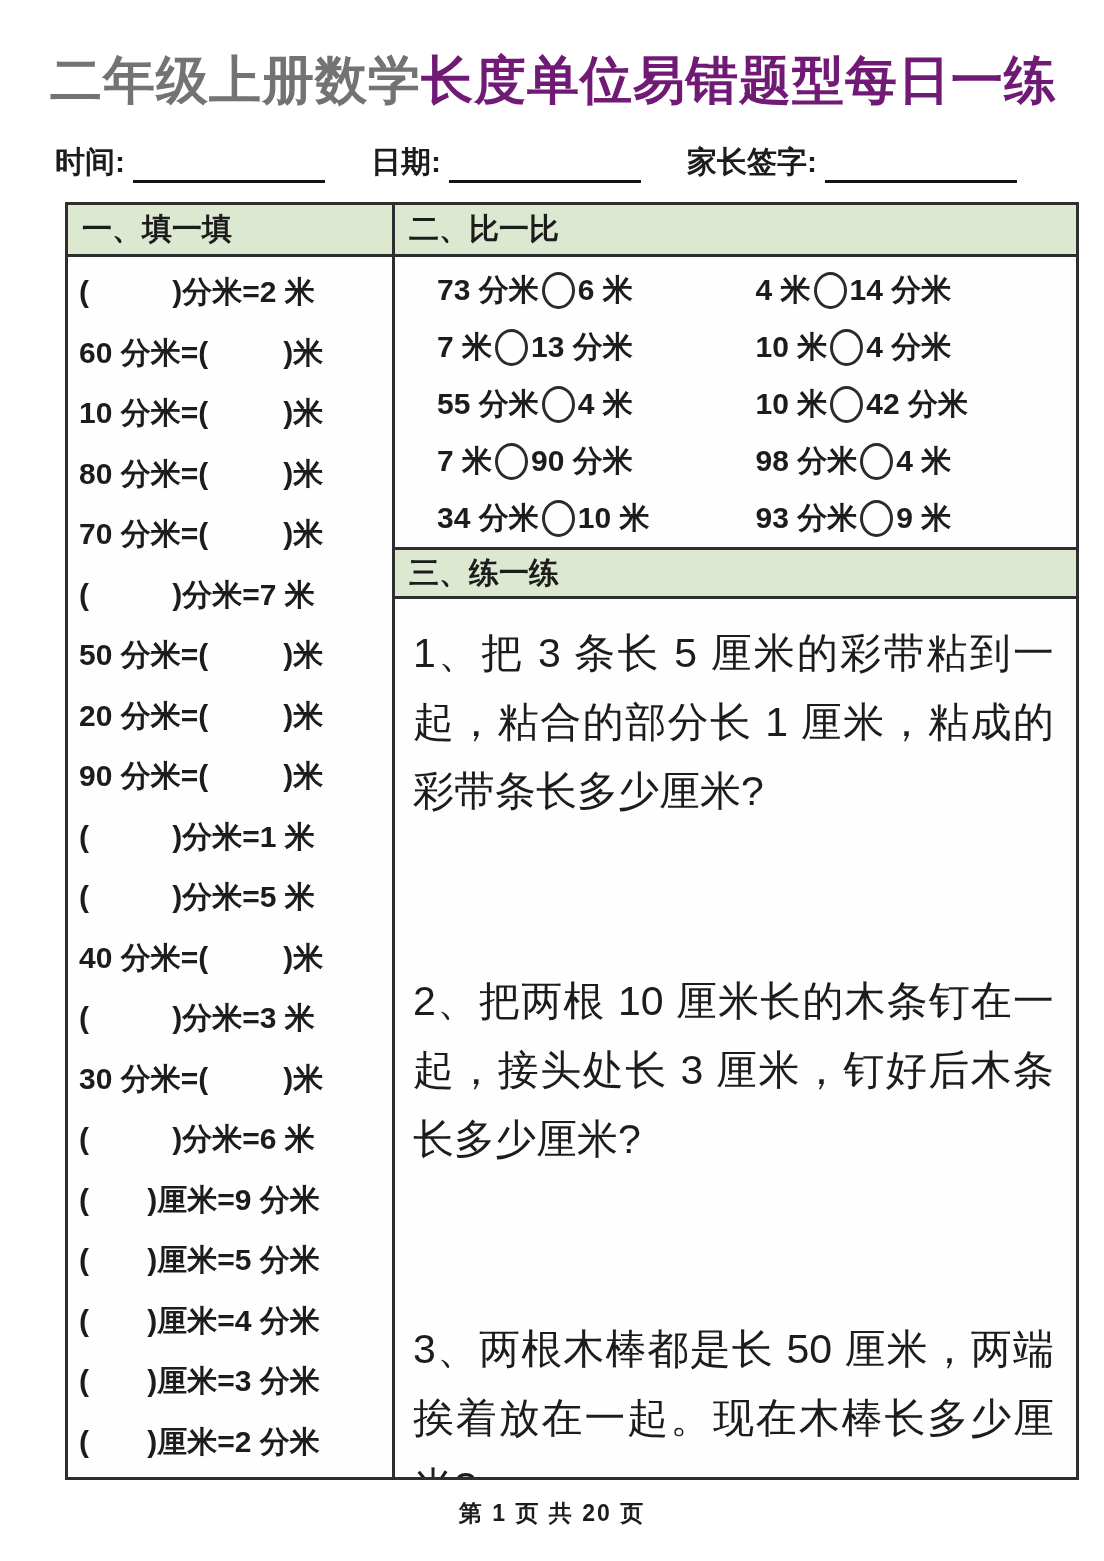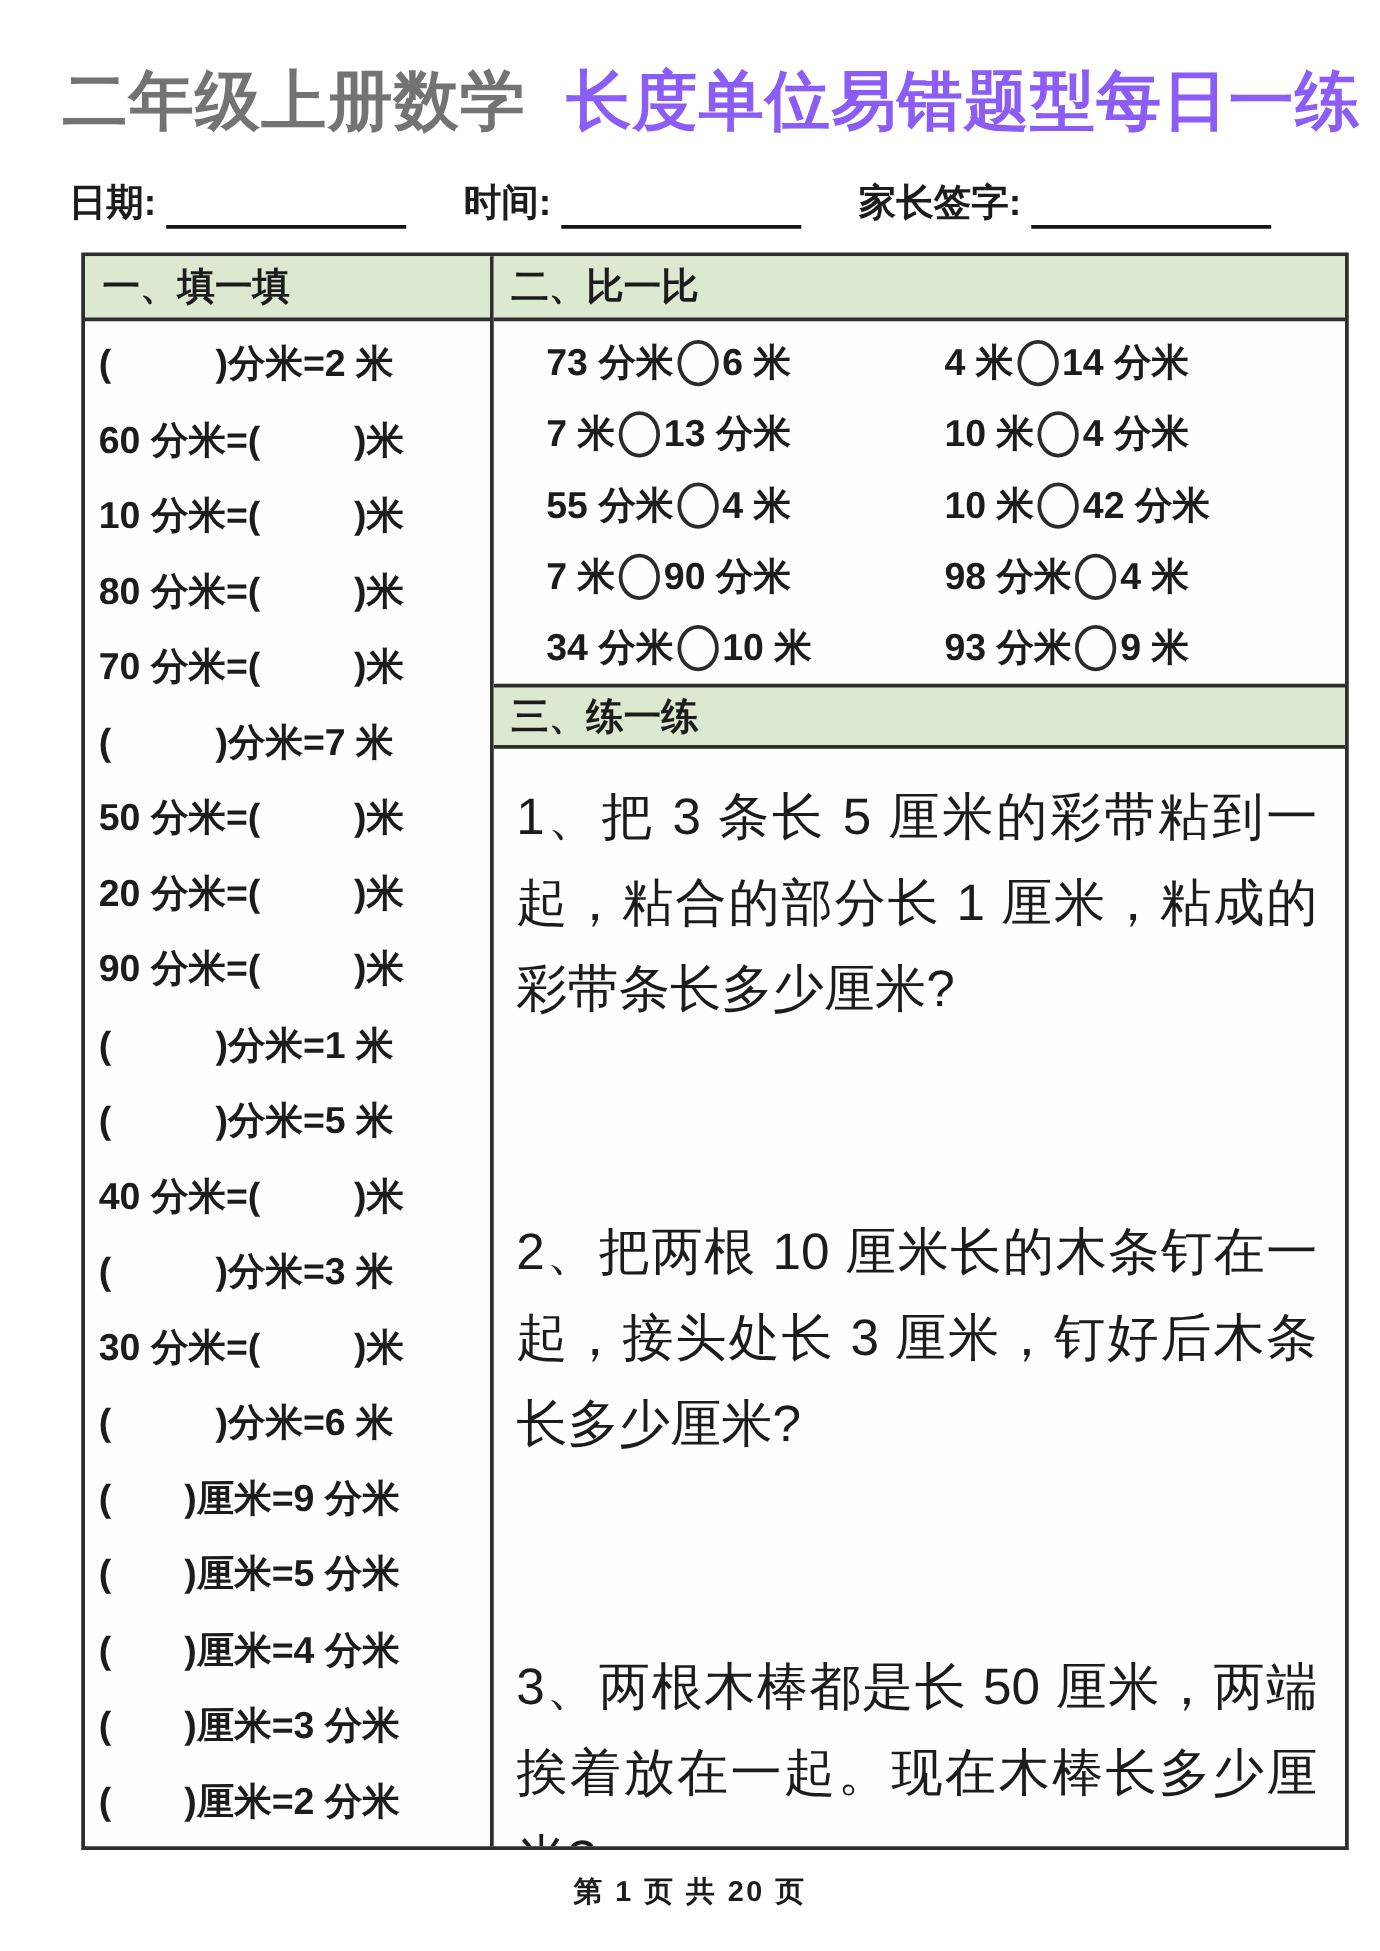--- a/index.html
+++ b/index.html
@@ -10,21 +10,21 @@
     font-family:"Liberation Sans", sans-serif;
     color:#1c1c1c;
     overflow:hidden;
   }
   .title {
     position:absolute; top:46px; left:50px; right:40px;
     font-size:52px; font-weight:900; white-space:nowrap;
     letter-spacing:1px;
   }
   .t-black { color:#737373; }
-  .t-red   { color:#8b5cf6;margin-left:32px; }
+  .t-red   { color:#701a75; }
 
   .meta-row {
     position:absolute; top:142px; left:55px; width:1000px;
     display:flex; align-items:flex-end;
     font-size:30px; font-weight:700;
   }
   .meta-group { display:flex; align-items:flex-end; }
   .meta-group + .meta-group { margin-left:46px; }
   .blank-line {
     display:inline-block; width:192px; height:38px;
@@ -96,25 +96,25 @@
 </style>
 </head>
 <body>
 
 <div class="title">
   <span class="t-black">二年级上册数学</span><span class="t-red">长度单位易错题型每日一练</span>
 </div>
 
 <div class="meta-row">
   <div class="meta-group">
-    <span>日期:</span>
+    <span>时间:</span>
     <span class="blank-line"></span>
   </div>
   <div class="meta-group">
-    <span>时间:</span>
+    <span>日期:</span>
     <span class="blank-line"></span>
   </div>
   <div class="meta-group">
     <span>家长签字:</span>
     <span class="blank-line"></span>
   </div>
 </div>
 
 <div class="worksheet-table">
 

